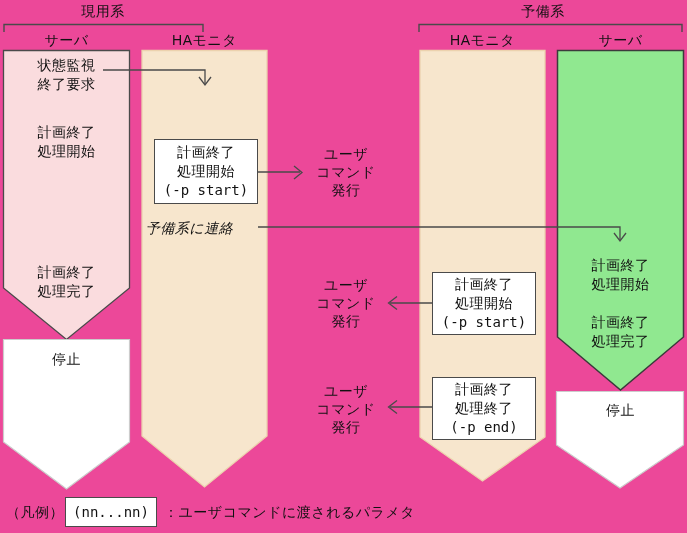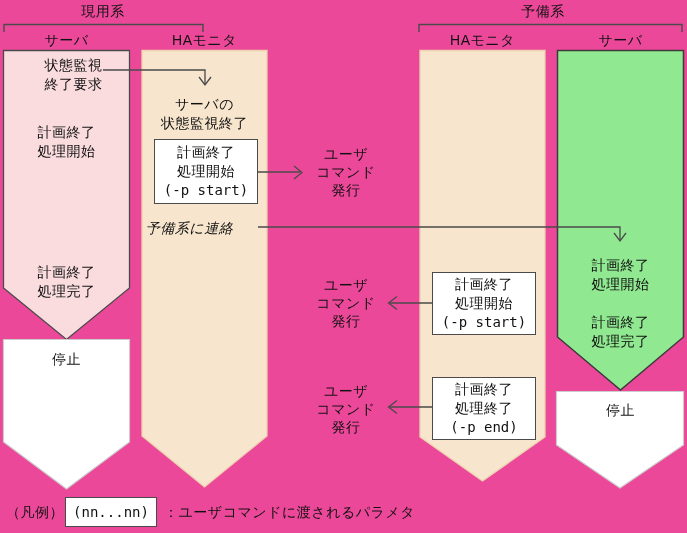--- a/index.html
+++ b/index.html
@@ -59,38 +59,34 @@
   </svg>
 
   <div class="lbl" style="left:43px; top:2px; width:120px;">現用系</div>
   <div class="lbl" style="left:483px; top:2px; width:120px;">予備系</div>
 
   <div class="lbl" style="left:3px; top:31px; width:127px;">サーバ</div>
   <div class="lbl" style="left:142px; top:31px; width:125px;">HAモニタ</div>
   <div class="lbl" style="left:420px; top:31px; width:125px;">HAモニタ</div>
   <div class="lbl" style="left:557px; top:31px; width:127px;">サーバ</div>
 
-  <div class="lbl" style="left:10px; top:56px; width:127px;">
+  <div class="lbl" style="left:3px; top:56px; width:127px;">
     <div>状態監視</div>
     <div>終了要求</div>
   </div>
   <div class="lbl" style="left:3px; top:123px; width:127px;">
     <div>計画終了</div>
     <div>処理開始</div>
   </div>
   <div class="lbl" style="left:3px; top:263px; width:127px;">
     <div>計画終了</div>
     <div>処理完了</div>
   </div>
   <div class="lbl" style="left:3px; top:350px; width:127px;">停止</div>
 
-  <div class="lbl" style="left:142px; top:95px; width:125px;">
-    <div>サーバの</div>
-    <div>状態監視終了</div>
-  </div>
 
   <div class="wbox" style="left:154px; top:139px; width:102px; height:63px;">
     <div>計画終了</div>
     <div>処理開始</div>
     <div class="mono">(-p start)</div>
   </div>
 
   <div class="lbl" style="left:132px; top:219px; width:115px;font-style:italic;">予備系に連絡</div>
 
   <div class="lbl uc" style="left:307px; top:145px; width:78px;">

